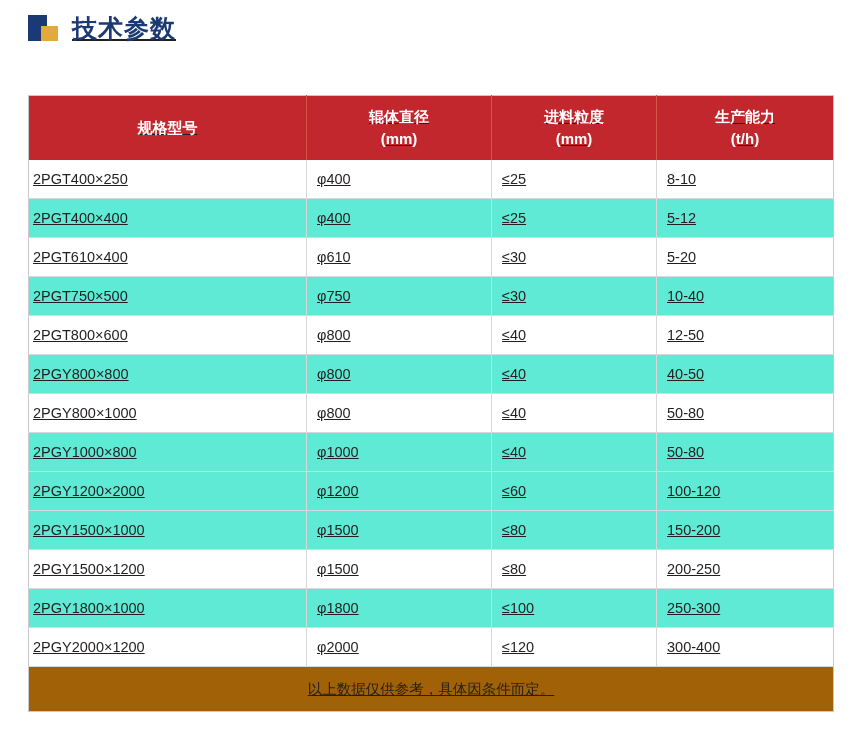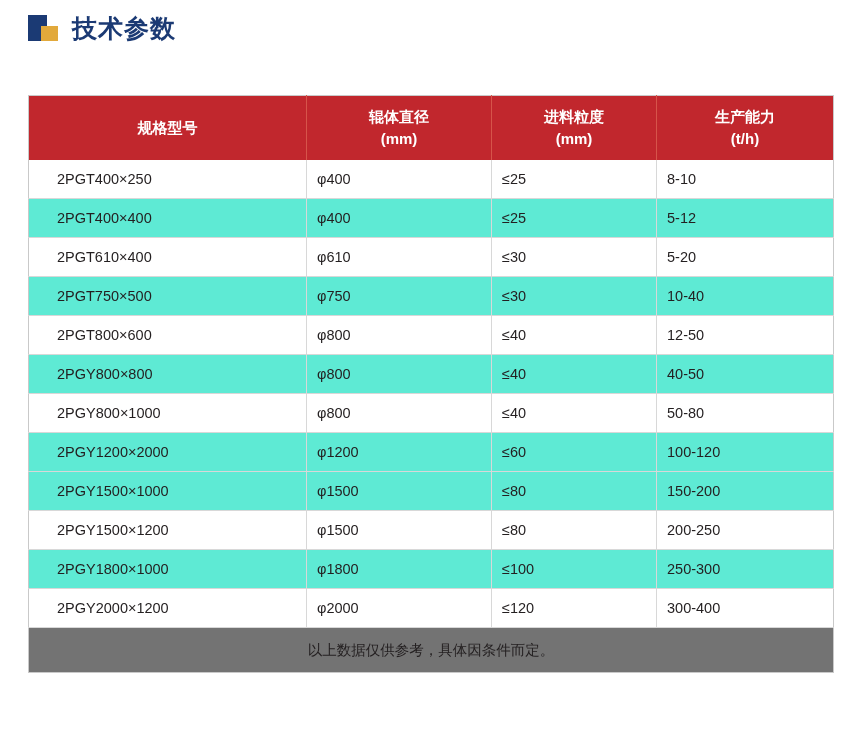--- a/index.html
+++ b/index.html
@@ -12,20 +12,21 @@
     height: 749px;
     font-family: "Liberation Sans", sans-serif;
     color: #231f20;
     overflow: hidden;
   }
   .page {
     width: 858px;
     height: 749px;
     box-sizing: border-box;
     position: relative;
+    text-decoration: underline;
   }
   .title-bar {
     display: flex;
     align-items: center;
     padding: 14px 0 10px 28px;
   }
   .title-mark {
     width: 30px;
     height: 26px;
     position: relative;
@@ -87,31 +88,31 @@
     height: 38px;
     padding: 0 10px;
     border-right: 1px solid #d8d8d8;
     border-bottom: 1px solid #d8d8d8;
     text-align: left;
     color: #231f20;
     white-space: nowrap;
   }
   table.spec tbody td:first-child {
     text-align: left;
-    padding-left: 28px;
+    padding-left: 4px;
   }
   table.spec tbody td:last-child { border-right: none; }
   table.spec tbody tr.alt td {
     background: #5eead4;
   }
   table.spec tbody tr.plain td {
     background: #ffffff;
   }
   table.spec tfoot td {
-    background: #737373;
+    background: #a16207;
     text-align: center;
     font-size: 14.5px;
     height: 42px;
     color: #231f20;
     border-bottom: none;
   }
 </style>
 </head>
 <body>
 
@@ -189,20 +190,26 @@
           <td>≤40</td>
           <td>40-50</td>
         </tr>
         <tr class="plain">
           <td>2PGY800×1000</td>
           <td>φ800</td>
           <td>≤40</td>
           <td>50-80</td>
         </tr>
         <tr class="alt">
+          <td>2PGY1000×800</td>
+          <td>φ1000</td>
+          <td>≤40</td>
+          <td>50-80</td>
+        </tr>
+        <tr class="alt">
           <td>2PGY1200×2000</td>
           <td>φ1200</td>
           <td>≤60</td>
           <td>100-120</td>
         </tr>
         <tr class="alt">
           <td>2PGY1500×1000</td>
           <td>φ1500</td>
           <td>≤80</td>
           <td>150-200</td>

